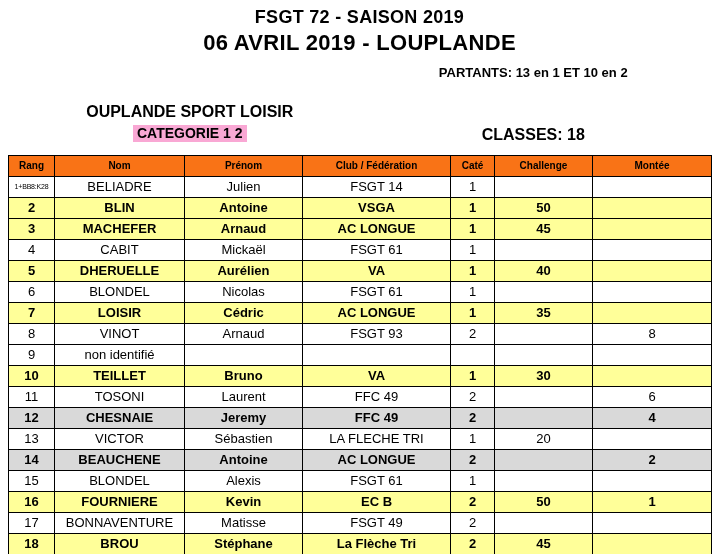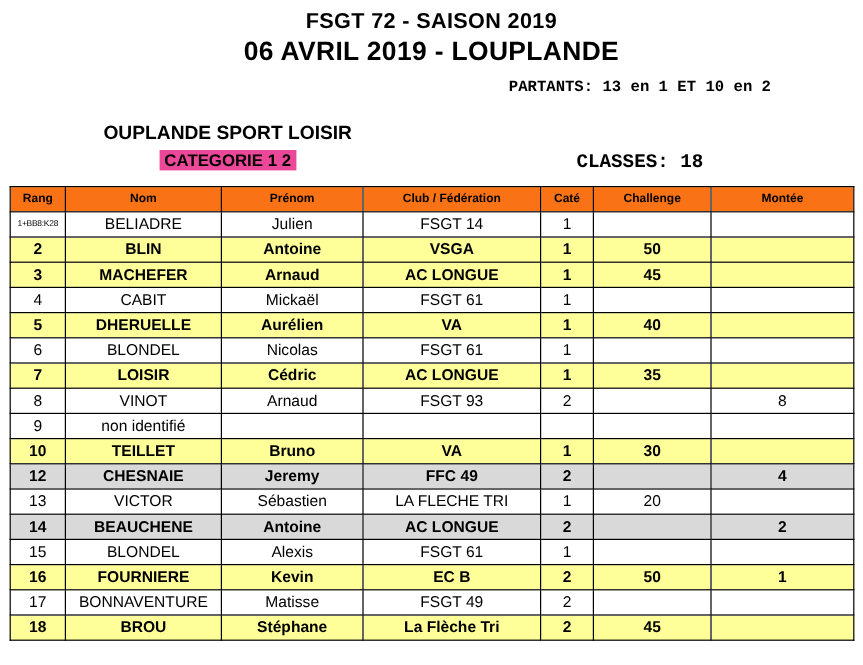--- a/index.html
+++ b/index.html
@@ -48,34 +48,33 @@
   }
   .header-left {
     width: 50%;
     text-align: center;
     margin-top: 40px;
   }
   .header-right {
     width: 50%;
     text-align: center;
     padding-top: 2px;
-    font-family: Liberation Mono, monospace;
   }
   .club-name {
     font-size: 16px;
     font-weight: bold;
     line-height: 20px;
     white-space: nowrap;
   }
   .categorie {
     display: inline-block;
     margin-top: 3px;
     font-size: 14px;
     font-weight: bold;
-    background: #ec4899;
+    background: #f9a8d4;
     padding: 0 4px;
     line-height: 17px;
   }
   .partants {
     font-size: 13px;
     font-weight: bold;
     line-height: 18px;
   }
   .classes {
     font-size: 16px;
@@ -256,20 +255,29 @@
           </tr>
           <tr class="row-yellow">
             <td>10</td>
             <td>TEILLET</td>
             <td>Bruno</td>
             <td>VA</td>
             <td>1</td>
             <td>30</td>
             <td></td>
           </tr>
+          <tr class="row-white">
+            <td>11</td>
+            <td>TOSONI</td>
+            <td>Laurent</td>
+            <td>FFC 49</td>
+            <td>2</td>
+            <td></td>
+            <td>6</td>
+          </tr>
           <tr class="row-grey">
             <td class="bold-cell">12</td>
             <td class="bold-cell">CHESNAIE</td>
             <td class="bold-cell">Jeremy</td>
             <td class="bold-cell">FFC 49</td>
             <td class="bold-cell">2</td>
             <td class="bold-cell"></td>
             <td class="bold-cell">4</td>
           </tr>
           <tr class="row-white">

